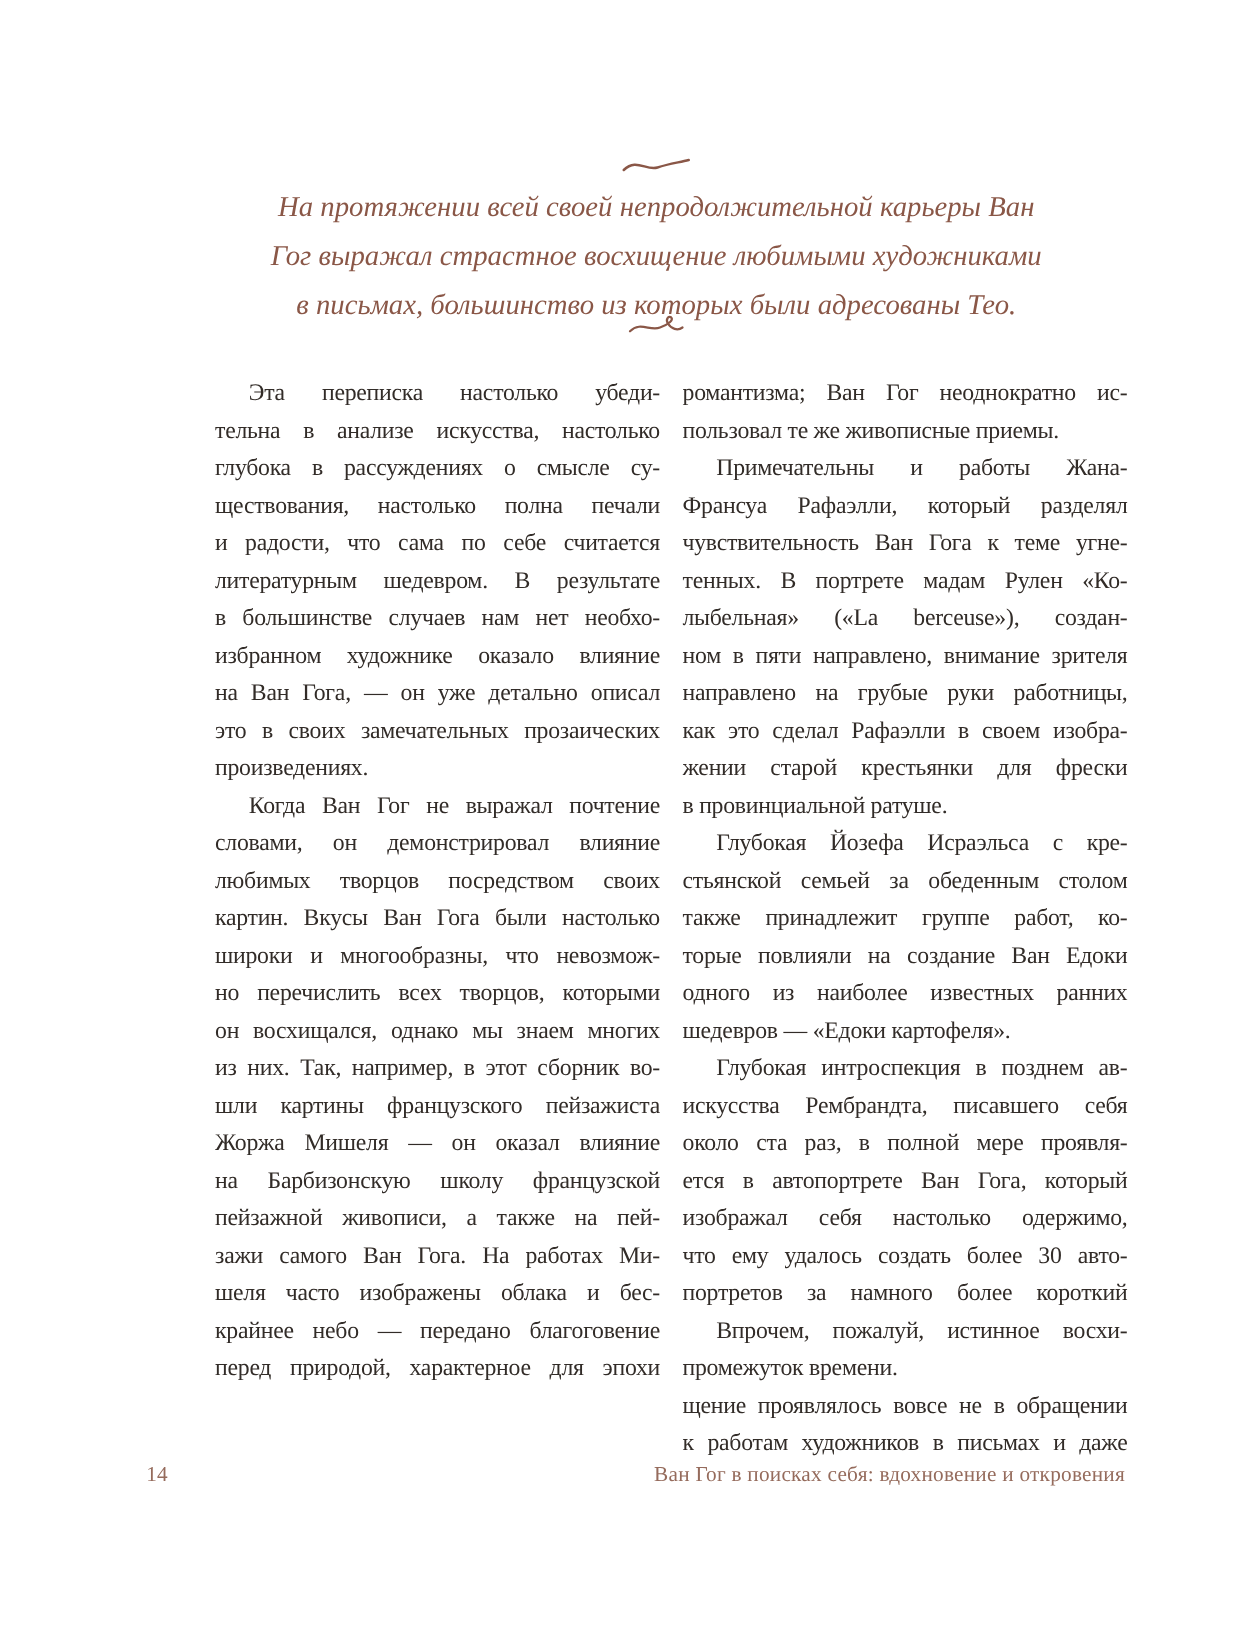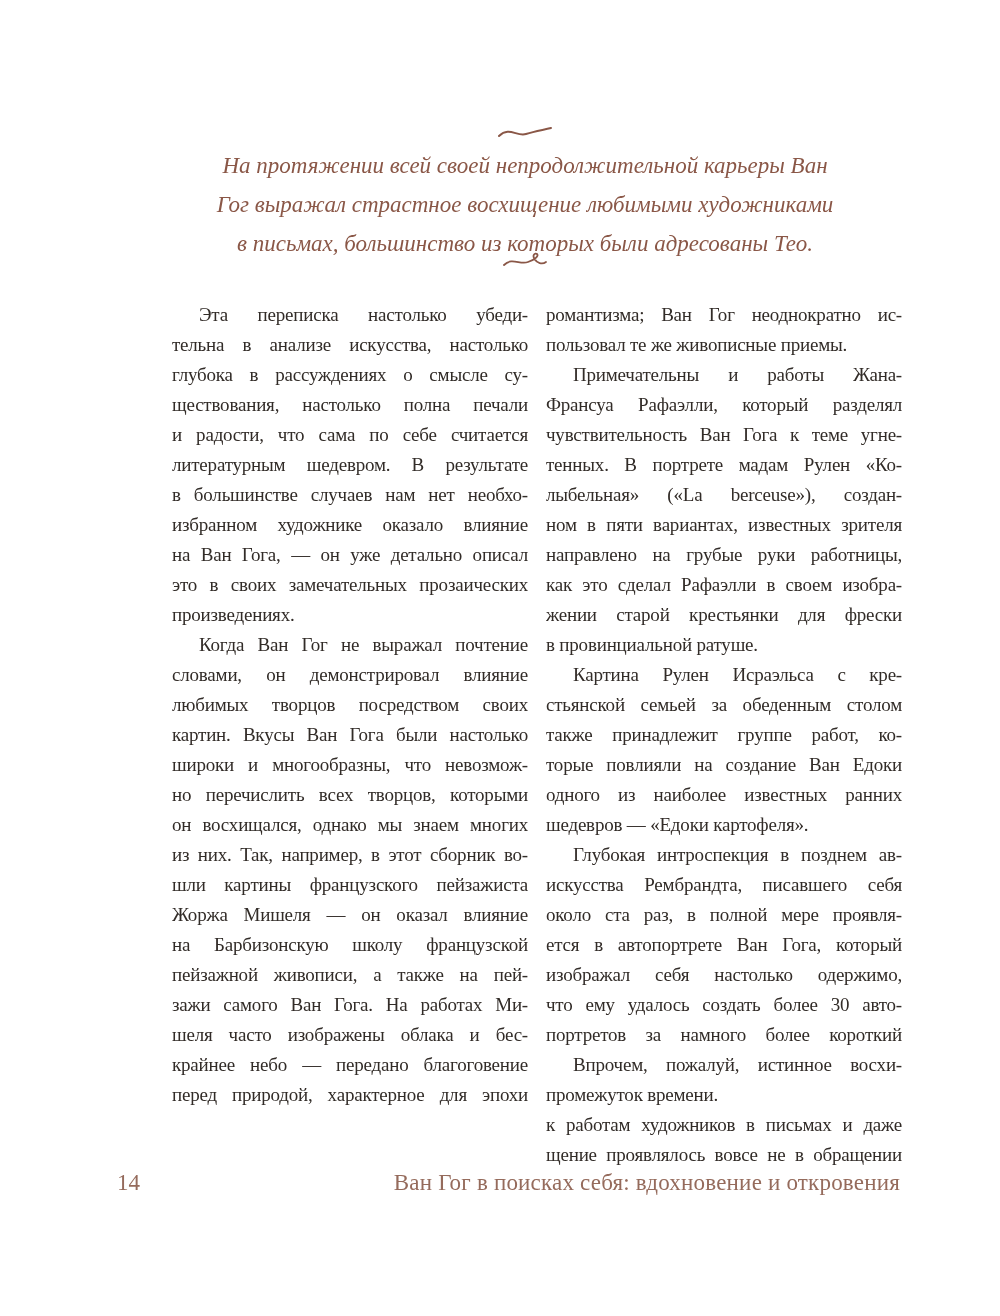--- a/index.html
+++ b/index.html
@@ -27,21 +27,21 @@
   .col { width:356px; font-size:19px; line-height:30px; letter-spacing:-0.2px; }
   .col .line {
     height:30px; overflow:hidden;
     text-align:justify; text-align-last:justify;
   }
   .col .line.para { text-indent:27px; }
   .col .line.end { text-align-last:left; }
   .footer {
     position:absolute; top:1170px; left:117px; right:100px;
     display:flex; justify-content:space-between; align-items:baseline;
-    font-size:23px; color:#956b5c;
+    font-size:17px; color:#956b5c;
   }
   .footer .running-title { letter-spacing:0.2px; }
   svg.swash { display:block; }
 </style>
 </head>
 <body>
 
 <div class="page">
 
   <div class="ornament ornament-top">
@@ -93,42 +93,42 @@
         <div class="line">перед природой, характерное для эпохи</div>
       </div>
     <div class="col">
         <div class="line">романтизма; Ван Гог неоднократно ис-</div>
         <div class="line end">пользовал те же живописные приемы.</div>
         <div class="line para">Примечательны и работы Жана-</div>
         <div class="line">Франсуа Рафаэлли, который разделял</div>
         <div class="line">чувствительность Ван Гога к теме угне-</div>
         <div class="line">тенных. В портрете мадам Рулен «Ко-</div>
         <div class="line">лыбельная» («La berceuse»), создан-</div>
-        <div class="line">ном в пяти вариантах, известных зрителя</div>
+        <div class="line">ном в пяти направлено, внимание зрителя</div>
         <div class="line">направлено на грубые руки работницы,</div>
         <div class="line">как это сделал Рафаэлли в своем изобра-</div>
         <div class="line">жении старой крестьянки для фрески</div>
         <div class="line end">в провинциальной ратуше.</div>
-        <div class="line para">Картина Рулен Исраэльса с кре-</div>
+        <div class="line para">Глубокая Йозефа Исраэльса с кре-</div>
         <div class="line">стьянской семьей за обеденным столом</div>
         <div class="line">также принадлежит группе работ, ко-</div>
         <div class="line">торые повлияли на создание Ван Едоки</div>
         <div class="line">одного из наиболее известных ранних</div>
         <div class="line end">шедевров — «Едоки картофеля».</div>
         <div class="line para">Глубокая интроспекция в позднем ав-</div>
         <div class="line">искусства Рембрандта, писавшего себя</div>
         <div class="line">около ста раз, в полной мере проявля-</div>
         <div class="line">ется в автопортрете Ван Гога, который</div>
         <div class="line">изображал себя настолько одержимо,</div>
         <div class="line">что ему удалось создать более 30 авто-</div>
         <div class="line">портретов за намного более короткий</div>
         <div class="line para">Впрочем, пожалуй, истинное восхи-</div>
         <div class="line end">промежуток времени.</div>
+        <div class="line">щение проявлялось вовсе не в обращении</div>
         <div class="line">к работам художников в письмах и даже</div>
-        <div class="line">щение проявлялось вовсе не в обращении</div>
       </div>
   </div>
 
   <div class="footer">
     <span class="page-number">14</span>
     <span class="running-title">Ван Гог в поисках себя: вдохновение и откровения</span>
   </div>
 
 </div>
 

